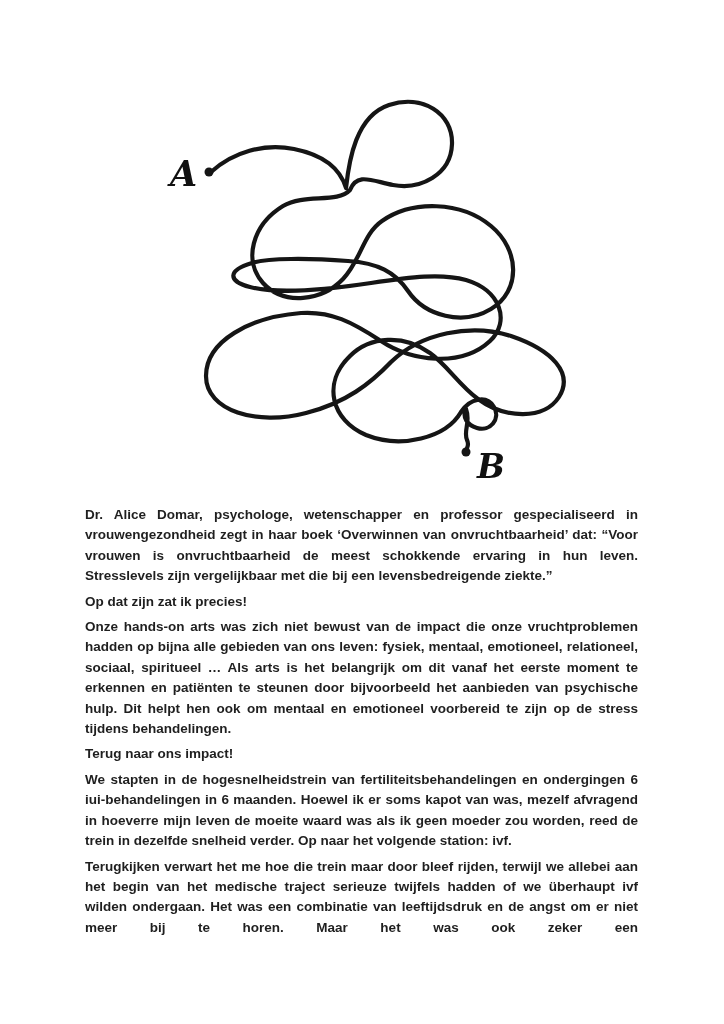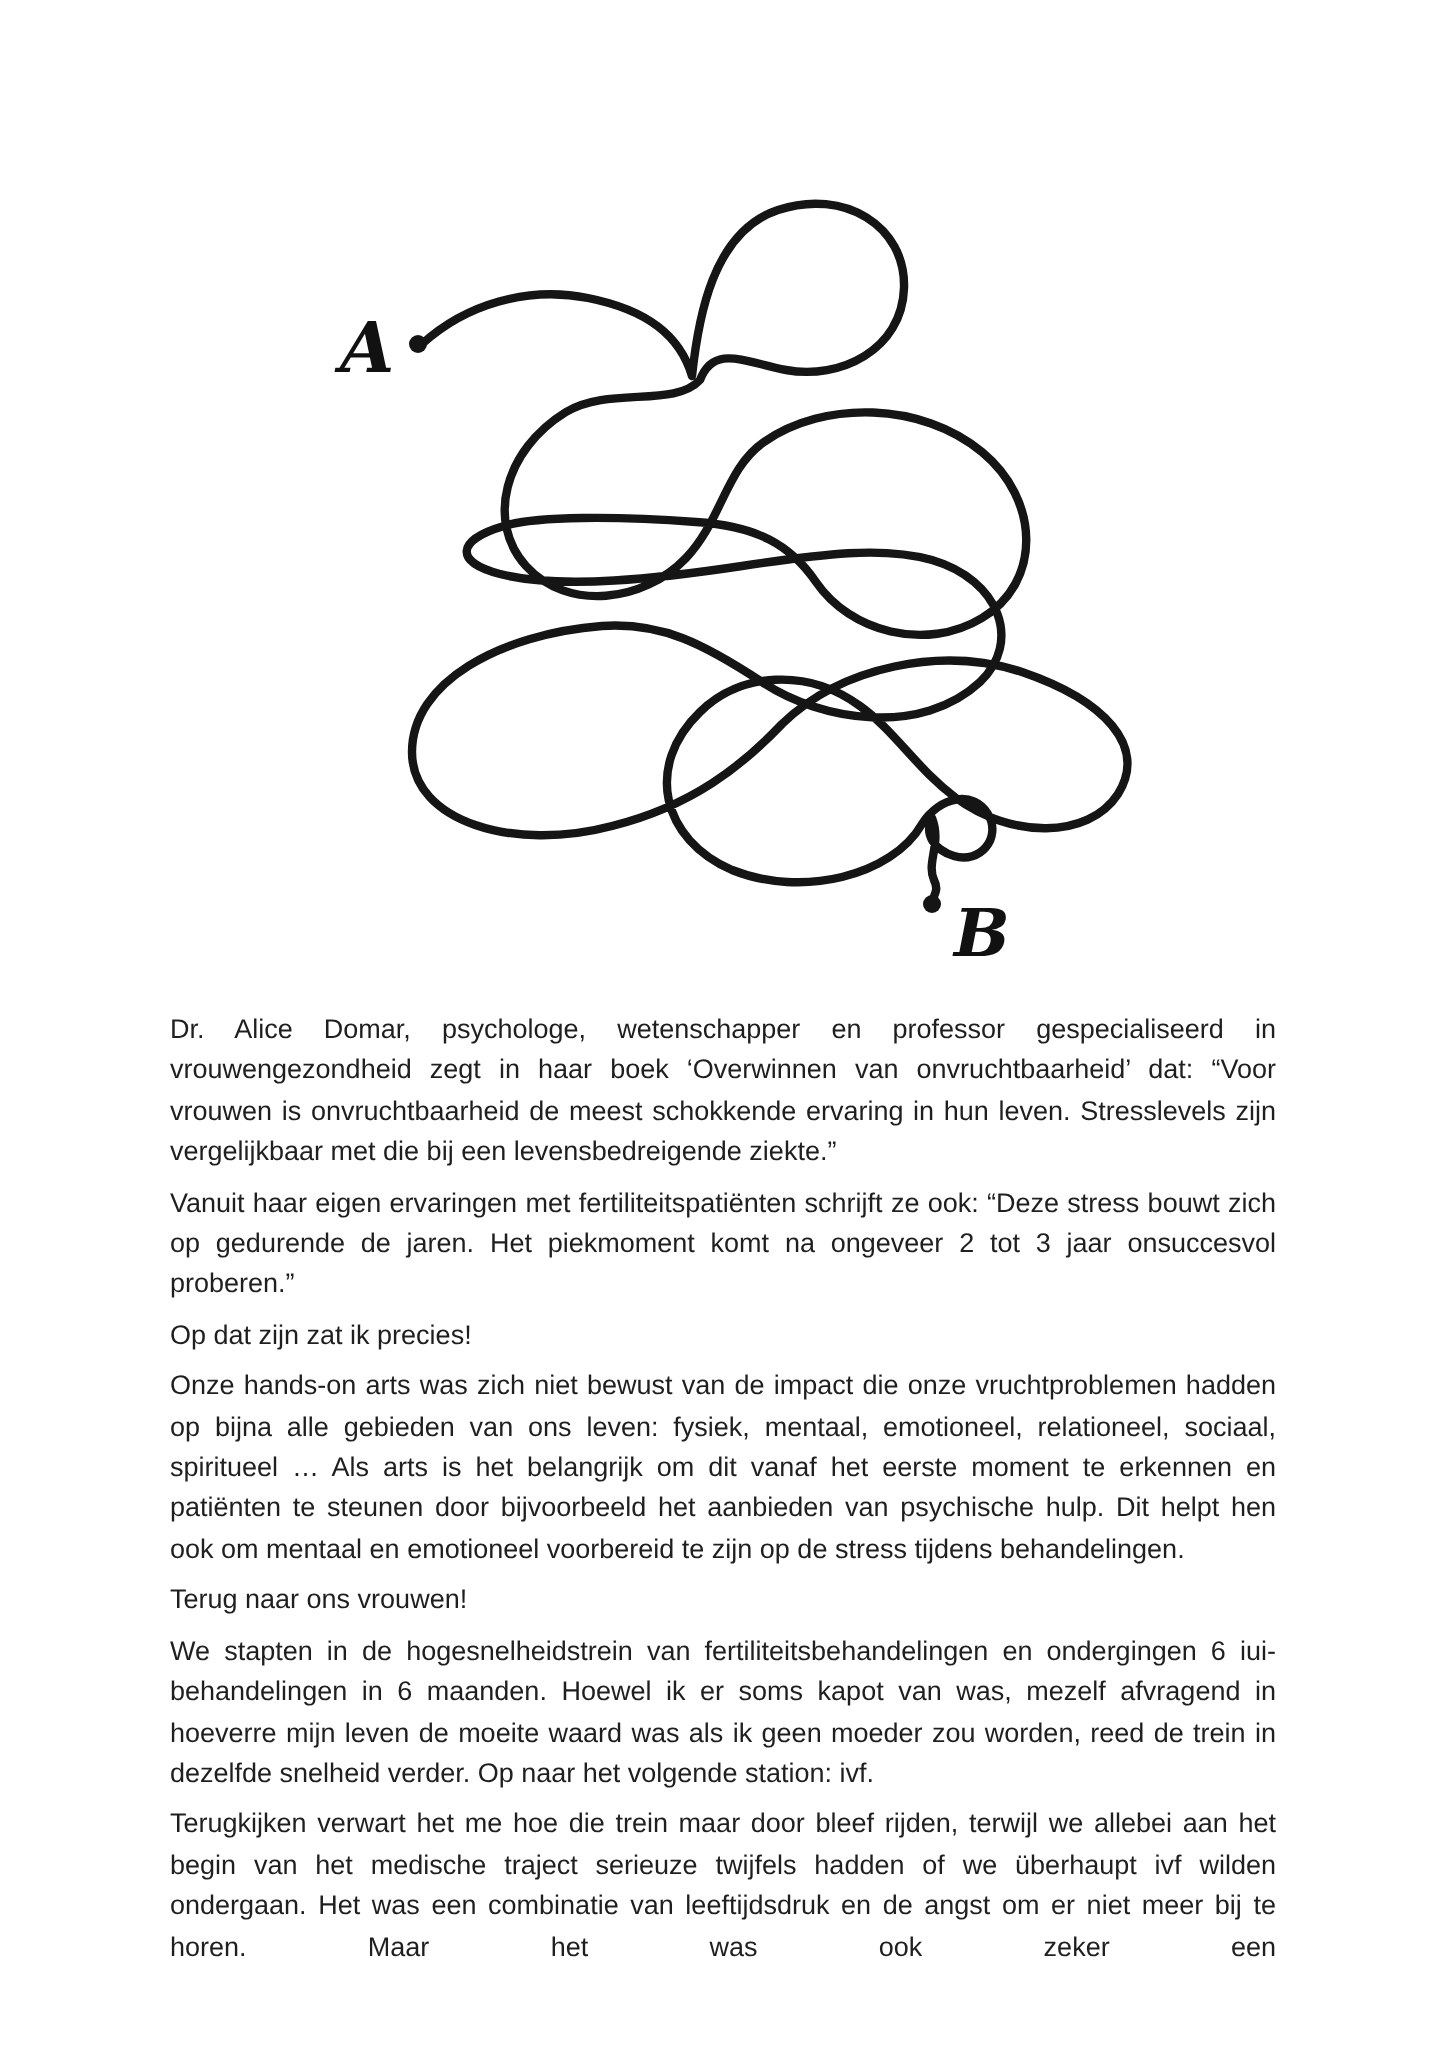--- a/index.html
+++ b/index.html
@@ -39,20 +39,21 @@
     fill: #111111;
   }
   .text-block {
     position: absolute;
     left: 85px;
     top: 505px;
     width: 553px;
     color: #1f1f1f;
     font-size: 13.5px;
     line-height: 20.4px;
+    font-weight: bold;
   }
   .text-block p {
     margin: 0 0 5px 0;
     text-align: justify;
   }
   .text-block p.cutoff {
     text-align-last: justify;
     margin-bottom: 0;
   }
 </style>
@@ -103,21 +104,20 @@
         C 470 446, 466 448, 466 452"></path>
       <circle cx="209" cy="172" r="4.5" fill="#151515"></circle>
       <circle cx="466" cy="452" r="4.5" fill="#151515"></circle>
       <text class="endpoint-label" x="170" y="186" font-size="35">A</text>
       <text class="endpoint-label" x="477" y="478" font-size="33">B</text>
     </svg>
   </div>
 
   <div class="text-block">
     <p>Dr. Alice Domar, psychologe, wetenschapper en professor gespecialiseerd in vrouwengezondheid zegt in haar boek ‘Overwinnen van onvruchtbaarheid’ dat: “Voor vrouwen is onvruchtbaarheid de meest schokkende ervaring in hun leven. Stresslevels zijn vergelijkbaar met die bij een levensbedreigende ziekte.”</p>
-    <p>Vanuit haar eigen ervaringen met fertiliteitspatiënten schrijft ze ook: “Deze stress bouwt zich op gedurende de jaren. Het piekmoment komt na ongeveer 2 tot 3 jaar onsuccesvol proberen.”</p>
     <p>Op dat zijn zat ik precies!</p>
     <p>Onze hands-on arts was zich niet bewust van de impact die onze vruchtproblemen hadden op bijna alle gebieden van ons leven: fysiek, mentaal, emotioneel, relationeel, sociaal, spiritueel … Als arts is het belangrijk om dit vanaf het eerste moment te erkennen en patiënten te steunen door bijvoorbeeld het aanbieden van psychische hulp. Dit helpt hen ook om mentaal en emotioneel voorbereid te zijn op de stress tijdens behandelingen.</p>
-    <p>Terug naar ons vrouwen!</p>
+    <p>Terug naar ons impact!</p>
     <p>We stapten in de hogesnelheidstrein van fertiliteitsbehandelingen en ondergingen 6 iui-behandelingen in 6 maanden. Hoewel ik er soms kapot van was, mezelf afvragend in hoeverre mijn leven de moeite waard was als ik geen moeder zou worden, reed de trein in dezelfde snelheid verder. Op naar het volgende station: ivf.</p>
     <p class="cutoff">Terugkijken verwart het me hoe die trein maar door bleef rijden, terwijl we allebei aan het begin van het medische traject serieuze twijfels hadden of we überhaupt ivf wilden ondergaan. Het was een combinatie van leeftijdsdruk en de angst om er niet meer bij te horen. Maar het was ook zeker een</p>
   </div>
 
 </div>
 
 </body></html>

